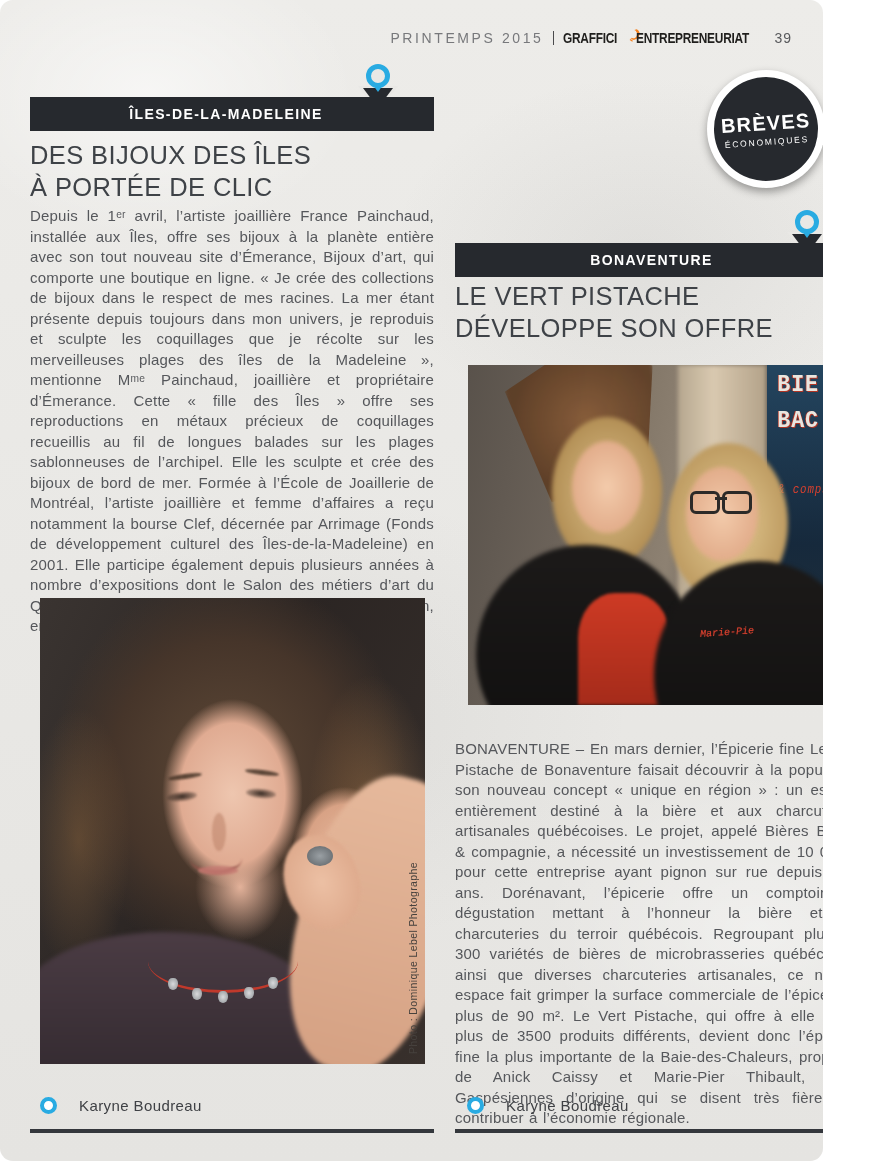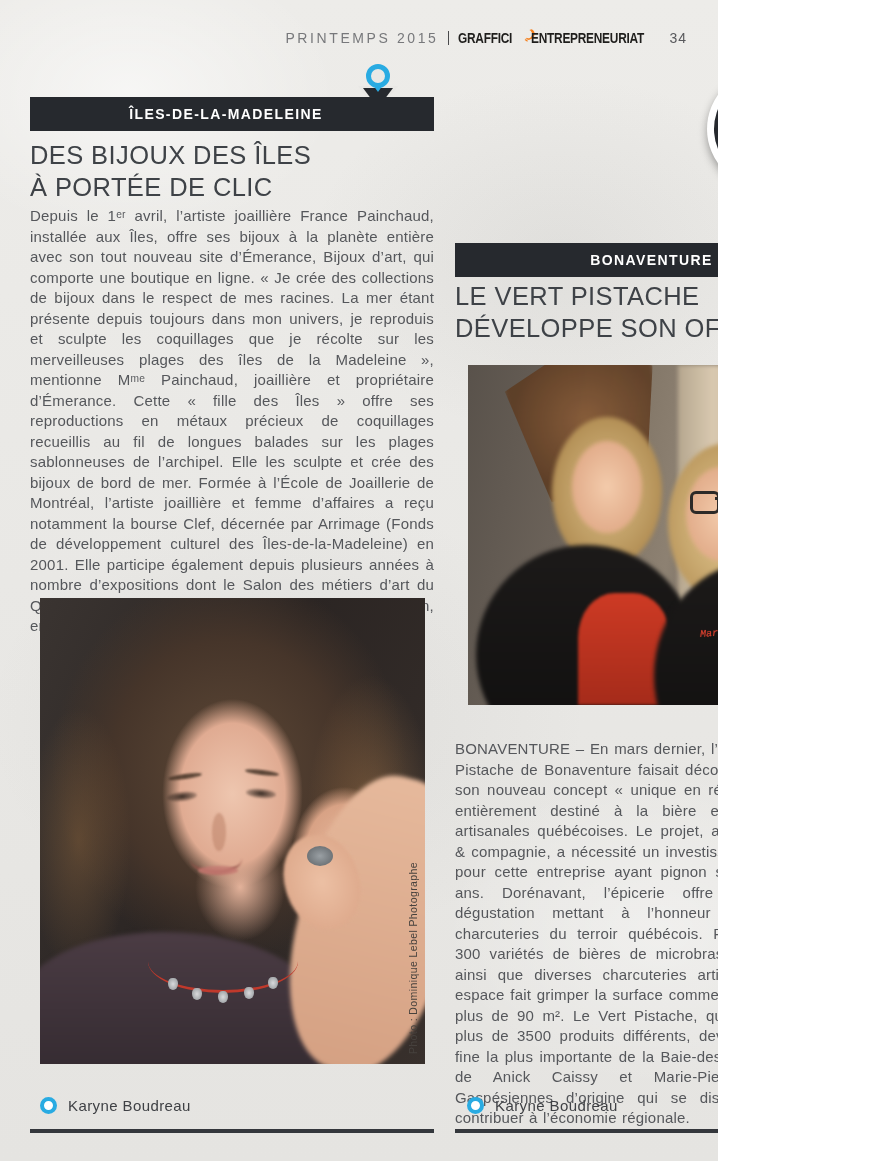--- a/index.html
+++ b/index.html
@@ -1,24 +1,25 @@
 <!DOCTYPE html>
 <html><head>
 <meta charset="utf-8">
 <style>
   html,body{margin:0;padding:0;}
   body{width:891px;height:1161px;font-family:"Liberation Sans",sans-serif;}
-  .page{position:relative;width:718px;height:1161px;overflow:hidden;
+  .page{position:relative;width:823px;height:1161px;overflow:hidden;
     background-color:#e9e8e5;
     background-image:
       radial-gradient(ellipse 320px 220px at 18% 8%, rgba(255,255,255,.55), transparent 65%),
       radial-gradient(ellipse 420px 300px at 78% 22%, rgba(120,120,118,.10), transparent 60%),
       radial-gradient(ellipse 500px 380px at 40% 62%, rgba(110,110,108,.08), transparent 60%),
       radial-gradient(ellipse 360px 260px at 92% 80%, rgba(255,255,255,.4), transparent 60%),
       linear-gradient(#edecE9, #e5e4e1);
+    border-radius: 13px;
   }
   
   .hdr{position:absolute;top:28px;right:31px;display:flex;align-items:center;gap:7px;white-space:nowrap;}
   .hdr .issue{font-size:14px;letter-spacing:2.6px;color:#77787b;}
   .hdr .bar{width:1px;height:14px;background:#4a4a4c;margin:0 2px;}
   .hdr .brand,.hdr .section{font-weight:700;color:#1f1e1c;font-size:14.5px;letter-spacing:-.3px;display:inline-block;transform:scaleX(.82);transform-origin:left center;}
   .hdr .section{transform-origin:left center;margin-left:-8px;}
   .hdr .pgnum{font-size:14px;letter-spacing:1px;color:#58595c;margin-left:-6px;}
   .hdr .shrimp{margin-left:-10px;margin-right:-4px;}
   
@@ -32,21 +33,21 @@
   
   .headline{position:absolute;left:0;width:100%;margin:0;font-size:25.5px;font-weight:400;color:#3e4247;letter-spacing:.4px;line-height:1.24;white-space:pre-line;}
   
   .bodytext{position:absolute;left:0;width:100%;margin:0;font-size:15px;line-height:20.5px;color:#55575b;text-align:justify;letter-spacing:.2px;word-spacing:1px;}
   
   .badge{position:absolute;width:118px;height:118px;border-radius:50%;background:#fff;box-shadow:0 4px 9px rgba(0,0,0,.35);display:flex;align-items:center;justify-content:center;}
   .badge-inner{width:104px;height:104px;border-radius:50%;background:#26292e;display:flex;flex-direction:column;align-items:center;justify-content:center;transform:rotate(-4deg);}
   .badge-inner .b1{color:#fff;font-weight:700;font-size:20px;letter-spacing:1.2px;}
   .badge-inner .b2{color:#fff;font-size:8.5px;letter-spacing:1.8px;margin-top:2px;}
   
-  .byline{position:absolute;display:flex;align-items:center;gap:11px;}
+  .byline{position:absolute;display:flex;align-items:center;gap:22px;}
   .byline .ring{width:9px;height:9px;border:4px solid #29abe2;border-radius:50%;background:#fff;}
   .byline .nm{font-size:15px;color:#3f4145;letter-spacing:.4px;}
   .rule{position:absolute;height:4px;background:#34373c;width:100%;}
   
   .photo{position:absolute;overflow:hidden;}
   .credit{position:absolute;writing-mode:vertical-rl;transform:rotate(180deg);font-size:10.5px;letter-spacing:.4px;}
   
   .photo-left{
     background-image:
       radial-gradient(ellipse 70px 90px at 79% 55%, #e7b89c 0%, #d8a285 55%, rgba(216,162,133,0) 75%),
@@ -101,21 +102,21 @@
     <span class="bar"></span>
     <span class="brand">GRAFFICI</span>
     <span class="shrimp">
       <svg width="15" height="15" viewBox="0 0 15 15">
           <path d="M10.5 1.2 C13.6 2.4 14.6 6.2 12.6 9.0 C10.6 11.8 6.4 12.4 3.6 10.6 C5.8 11.2 9.2 10.6 10.6 8.2 C12.0 5.8 10.8 3.0 8.4 2.0 Z" fill="#f58220"></path>
           <path d="M4 11.5 l2.6 1.8 M5.4 10.3 l3 1.2" stroke="#f58220" stroke-width="1.2" fill="none"></path>
           <circle cx="11.2" cy="3.4" r="0.9" fill="#f58220"></circle>
         </svg>
     </span>
     <span class="section">ENTREPRENEURIAT</span>
-    <span class="pgnum">34</span>
+    <span class="pgnum">39</span>
   </div>
 
   <div class="col col-left">
 
     <svg class="pin" style="left:326px;top:64px;" viewBox="0 0 44 48">
       <path d="M2 22 L42 22 L22 48 Z" fill="#e9e8e5"></path>
       <path d="M7 24 L37 24 L22 44 Z" fill="#26292e"></path>
       <path d="M12 14 L22 28 L32 14 Z" fill="#29abe2"></path>
       <circle cx="22" cy="12" r="9.5" fill="#e9e8e5" stroke="#29abe2" stroke-width="5"></circle>
     </svg>

